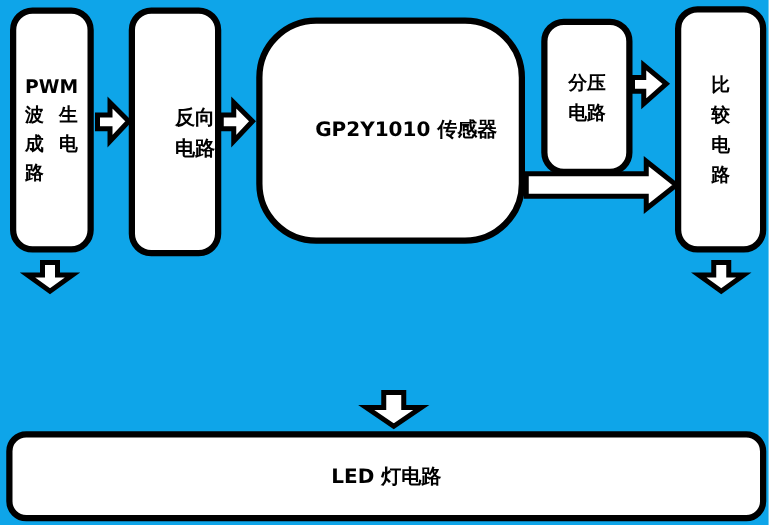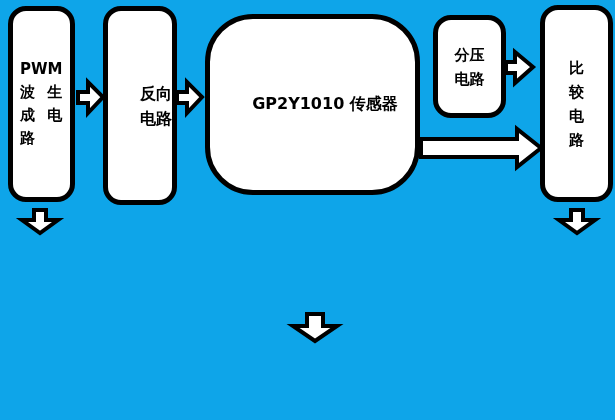--- a/index.html
+++ b/index.html
@@ -58,21 +58,21 @@
   .box-inverter .box-text { font-size: 16px; line-height: 25px; }
 
   .box-sensor {
     left: 205px; top: 14px; width: 215px; height: 181px;
     border-radius: 48px;
     padding-left: 25px;
   }
   .box-sensor .box-text { font-size: 16px; }
 
   .box-divider {
-    left: 433px; top: 15px; width: 73px; height: 103px;
+    left: 433px; top: 15px; width: 73px; height: 125px;
     border-radius: 18px;
   }
   .box-divider .box-text { font-size: 15px; line-height: 24px; }
 
   .box-comparator {
     left: 540px; top: 5px; width: 73px; height: 197px;
     border-radius: 18px;
   }
   .box-comparator .box-text { font-size: 15px; line-height: 24px; }
 
@@ -142,14 +142,19 @@
   <div class="box box-comparator">
     <div class="box-text">
       <span class="bline">比</span>
       <span class="bline">较</span>
       <span class="bline">电</span>
       <span class="bline">路</span>
     </div>
   </div>
 
 
+  <div class="box box-led">
+    <div class="box-text">
+      <span class="bline">LED 灯电路</span>
+    </div>
+  </div>
 
 </div>
 
 </body></html>

